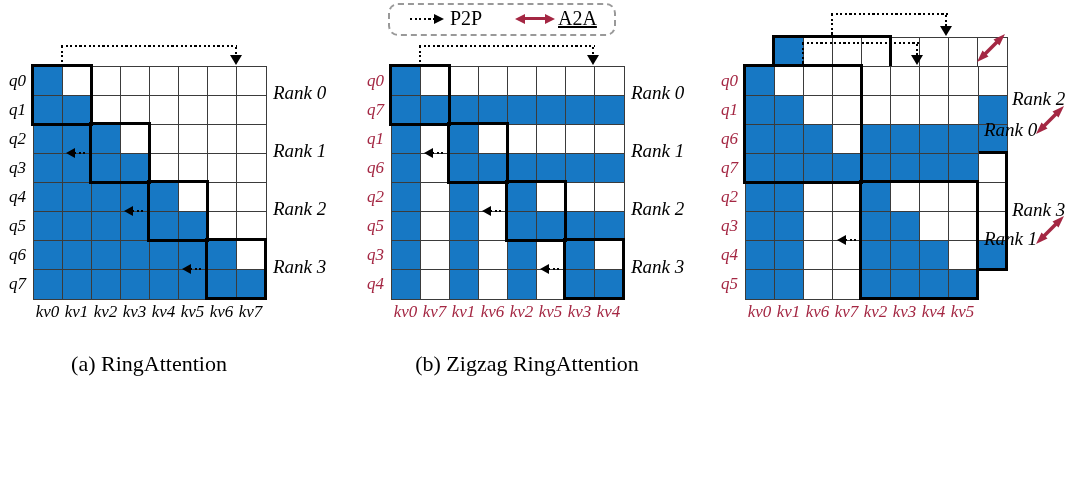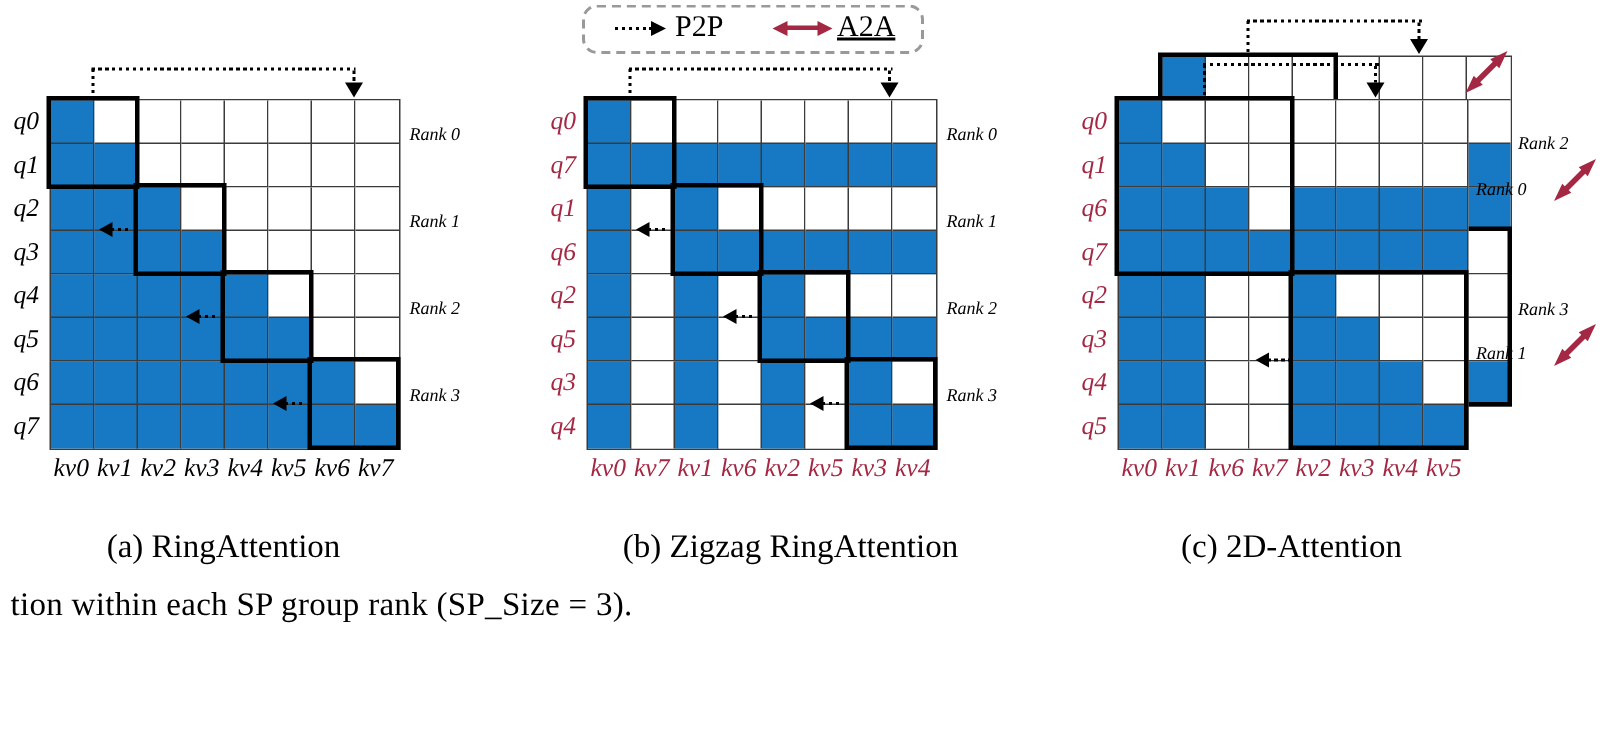--- a/index.html
+++ b/index.html
@@ -6,21 +6,21 @@
   #fig{position:relative;width:1080px;height:493px;background:#fff;font-family:"Liberation Serif",serif;overflow:hidden;}
   .diag{position:absolute;}
   .qkgrid{position:absolute;left:0;top:0;width:232px;height:232px;display:grid;grid-template-columns:repeat(8,29px);grid-auto-rows:29px;border:1px solid #3b3b3b;background:#fff;}
   .cell{box-sizing:border-box;border-right:1px solid #3b3b3b;border-bottom:1px solid #3b3b3b;background:#fff;}
   .cell.blue{background:var(--blue);}
   .cell.nr{border-right:none;}
   .cell.nb{border-bottom:none;}
   .frame{position:absolute;box-sizing:border-box;border:3.5px solid #000;pointer-events:none;z-index:4;}
   .rowlab{position:absolute;width:55px;text-align:right;font-style:italic;font-size:17px;line-height:29px;z-index:2;}
   .collab{position:absolute;width:49px;text-align:center;font-style:italic;font-size:17px;z-index:2;}
-  .ranklab{position:absolute;font-style:italic;font-size:12px;color:#000;z-index:2;white-space:nowrap;}
+  .ranklab{position:absolute;font-style:italic;font-size:19px;color:#000;z-index:2;white-space:nowrap;}
   .subcap{position:absolute;top:331px;font-size:22px;text-align:center;z-index:2;margin-top:20px;}
   .doth{position:absolute;height:2px;background:repeating-linear-gradient(90deg,#000 0 2.2px,transparent 2.2px 4.6px);z-index:5;}
   .dotv{position:absolute;width:2px;background:repeating-linear-gradient(180deg,#000 0 2.2px,transparent 2.2px 4.6px);z-index:5;}
   .headdown{position:absolute;width:0;height:0;border-left:6px solid transparent;border-right:6px solid transparent;border-top:10px solid #000;z-index:5;}
   .headleft{position:absolute;width:0;height:0;border-top:5px solid transparent;border-bottom:5px solid transparent;border-right:9px solid #000;z-index:5;}
   .headright{position:absolute;width:0;height:0;border-top:5px solid transparent;border-bottom:5px solid transparent;border-left:10px solid #000;z-index:5;}
   .legend{position:absolute;left:388px;top:3px;width:228px;height:33px;border:2px dashed #999;border-radius:10px;box-sizing:border-box;z-index:2;}
   .legtext{position:absolute;top:7px;font-size:20px;z-index:2;}
   .redline{position:absolute;height:3px;z-index:2;}
   .redheadl{position:absolute;width:0;height:0;border-top:5px solid transparent;border-bottom:5px solid transparent;z-index:2;}
@@ -391,21 +391,20 @@
   <span class="ranklab" style="left:631px;top:256px;">Rank 3</span>
 
   <span class="ranklab" style="left:1012px;top:88px;">Rank 2</span>
   <span class="ranklab" style="left:984px;top:119px;">Rank 0</span>
   <span class="ranklab" style="left:1012px;top:199px;">Rank 3</span>
   <span class="ranklab" style="left:984px;top:228px;">Rank 1</span>
 
 
   <div class="subcap" style="left:13px;width:272px;">(a) RingAttention</div>
   <div class="subcap" style="left:377px;width:300px;">(b) Zigzag RingAttention</div>
-  <div class="subcap" style="left:711px;width:300px;">(c) 2D-Attention</div>
 
   <div class="dotv" style="left:61px;top:46px;height:20px;"></div>
   <div class="doth" style="left:61px;top:45px;width:176px;"></div>
   <div class="dotv" style="left:235px;top:47px;height:9px;"></div>
   <div class="headdown" style="left:230px;top:55px;"></div>
 
   <div class="dotv" style="left:419px;top:46px;height:20px;"></div>
   <div class="doth" style="left:419px;top:45px;width:176px;"></div>
   <div class="dotv" style="left:592px;top:47px;height:9px;"></div>
   <div class="headdown" style="left:587px;top:55px;"></div>
@@ -447,16 +446,15 @@
     <polygon points="31,3 25.5,14.5 19.5,8.5" fill="#a42743"></polygon>
     <polygon points="3,31 14.5,25.5 8.5,19.5" fill="#a42743"></polygon>
   </svg>
   <svg class="redsvg" id="svg-r1" style="left:1033px;top:213px;" width="34" height="34">
     <path d="M8,26 L26,8" stroke-width="3.6" fill="none" stroke="#a42743"></path>
     <polygon points="31,3 25.5,14.5 19.5,8.5" fill="#a42743"></polygon>
     <polygon points="3,31 14.5,25.5 8.5,19.5" fill="#a42743"></polygon>
   </svg>
 
   <div id="figcap">
-    <div class="capline last"><span>tion within each SP group rank (SP_Size = 3).</span></div>
   </div>
 
 </div>
 
 </body></html>

